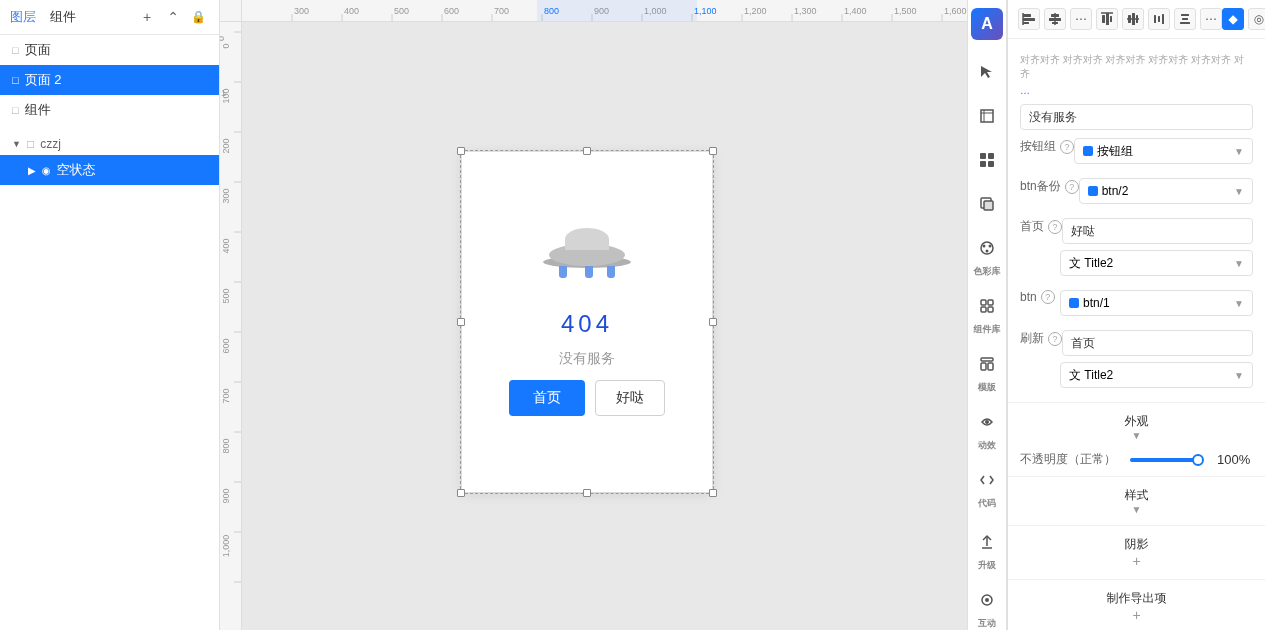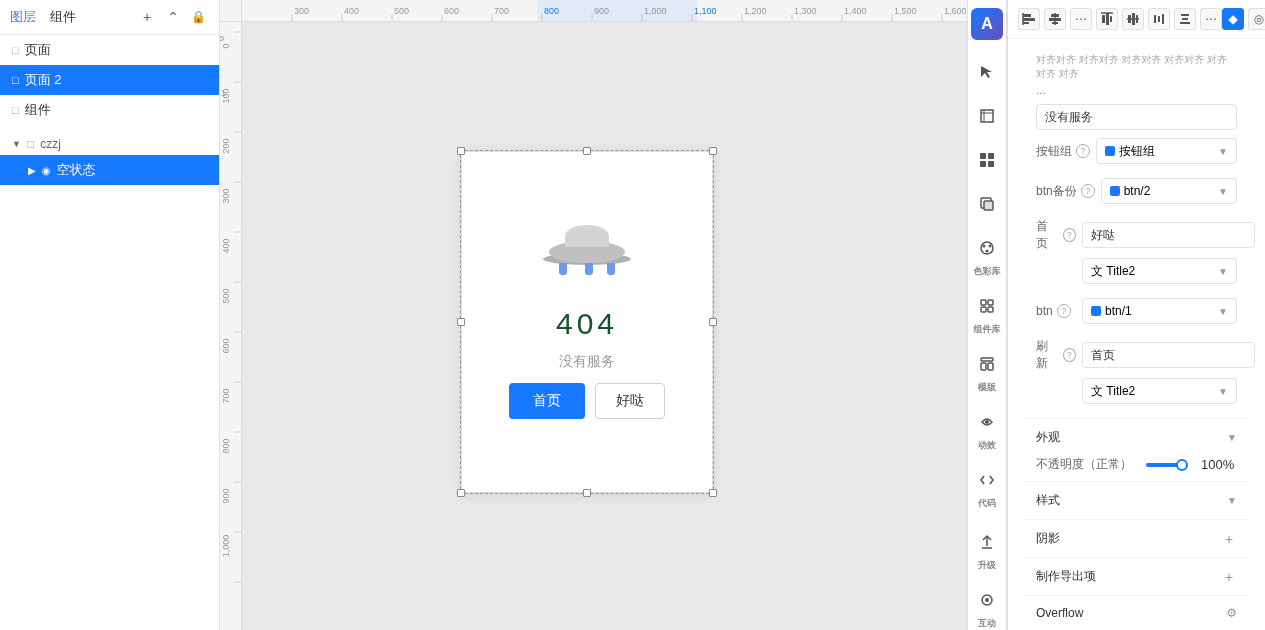--- a/index.html
+++ b/index.html
@@ -23,53 +23,53 @@
     .canvas-wrapper { flex: 1; position: relative; background: #e8e8e8; overflow: hidden; display: flex; flex-direction: column; }
     .ruler-corner { position: absolute; top: 0; left: 0; width: 22px; height: 22px; background: #f5f5f5; border-right: 1px solid #ddd; border-bottom: 1px solid #ddd; z-index: 10; }
     .ruler-h { position: absolute; top: 0; left: 22px; right: 0; height: 22px; background: #f5f5f5; border-bottom: 1px solid #ddd; overflow: hidden; z-index: 9; display: flex; align-items: center; }
     .ruler-v { position: absolute; top: 22px; left: 0; width: 22px; bottom: 0; background: #f5f5f5; border-right: 1px solid #ddd; overflow: hidden; z-index: 9; display: flex; flex-direction: column; align-items: center; }
     .canvas-area { position: absolute; top: 22px; left: 22px; right: 0; bottom: 0; overflow: auto; }
     .canvas-content { position: relative; width: 1400px; height: 900px; }
 
     
     .page-404 { display: flex; flex-direction: column; align-items: center; justify-content: center; width: 100%; height: 100%; gap: 12px; }
     .ufo-container { position: relative; width: 100px; height: 70px; }
-    .text-404 { font-size: 30px; color: #14532d; font-weight: 300; letter-spacing: 4px; }
+    .text-404 { font-size: 24px; color: #1d4ed8; font-weight: 300; letter-spacing: 4px; }
     .text-no-service { font-size: 14px; color: #999; }
     .btn-row { display: flex; gap: 10px; }
     .btn-primary { background: #1677ff; color: #fff; border: none; padding: 8px 24px; border-radius: 4px; font-size: 14px; cursor: pointer; }
     .btn-outline { background: #fff; color: #333; border: 1.5px solid #d0d0d0; padding: 8px 20px; border-radius: 4px; font-size: 14px; cursor: pointer; }
 
     
     .toolbar-vertical { width: 40px; background: #fff; border-left: 1px solid #e0e0e0; border-right: 1px solid #e0e0e0; display: flex; flex-direction: column; align-items: center; padding: 8px 0; gap: 4px; }
     .tool-btn { width: 32px; height: 32px; display: flex; align-items: center; justify-content: center; border-radius: 4px; cursor: pointer; color: #555; font-size: 16px; }
 
     
     .right-panel { width: 258px; background: #fff; border-left: 1px solid #e0e0e0; display: flex; flex-direction: column; height: 100%; overflow: hidden; }
     .right-panel-top { display: flex; align-items: center; justify-content: space-between; padding: 8px 10px; border-bottom: 1px solid #eee; }
     .rp-icons { display: flex; gap: 4px; }
     .rp-icon { width: 22px; height: 22px; display: flex; align-items: center; justify-content: center; border-radius: 3px; cursor: pointer; color: #555; font-size: 12px; border: 1px solid #e0e0e0; background: #f8f8f8; }
     .rp-icon.active { background: #1677ff; color: #fff; border-color: #1677ff; }
 
-    .right-panel-body { flex: 1; overflow-y: auto; padding: 8px 16px; }
+    .right-panel-body { flex: 1; overflow-y: auto; padding: 8px 0; }
     .rp-section { padding: 4px 12px 4px 12px; }
-    .rp-row { display: flex; align-items: center; gap: 6px; margin-bottom: 6px; }
+    .rp-row { display: flex; align-items: flex-start; margin-bottom: 6px; }
     .rp-label { color: #666; font-size: 12px; min-width: 40px; }
     .rp-label-with-icon { display: flex; align-items: center; gap: 4px; }
     .info-icon { width: 14px; height: 14px; border-radius: 50%; border: 1px solid #aaa; display: flex; align-items: center; justify-content: center; font-size: 9px; color: #aaa; cursor: pointer; }
     .rp-input { flex: 1; height: 26px; border: 1px solid #e0e0e0; border-radius: 4px; padding: 0 8px; font-size: 12px; color: #333; background: #fff; outline: none; }
     .select-wrapper { flex: 1; position: relative; }
     .rp-dot { width: 10px; height: 10px; background: #1677ff; border-radius: 2px; flex-shrink: 0; }
     .rp-section-title-text { font-size: 12px; color: #333; font-weight: 500; }
     .rp-collapse-arrow { color: #999; font-size: 10px; cursor: pointer; }
     .rp-divider { height: 1px; background: #f0f0f0; margin: 4px 0; }
 
     .opacity-row { display: flex; align-items: center; gap: 6px; padding: 4px 12px; }
 
-    .section-collapse { display: flex; align-items: center; justify-content: space-between; padding: 6px 12px; cursor: pointer; }
+    .section-collapse { display: flex; align-items: center; justify-content: space-between; padding: 6px 12px; cursor: pointer; flex-direction: column; }
     .add-icon { width: 16px; height: 16px; display: flex; align-items: center; justify-content: center; font-size: 14px; color: #999; cursor: pointer; }
     .gear-icon { font-size: 12px; color: #999; cursor: pointer; }
 
     
     .ruler-h-svg { height: 22px; width: 100%; }
 
     .icon-label { font-size: 9px; color: #888; text-align: center; margin-top: 1px; font-weight: bold; }
     .icon-group { display: flex; flex-direction: column; align-items: center; cursor: pointer; padding: 4px 0; }
   </style>
 </head>

